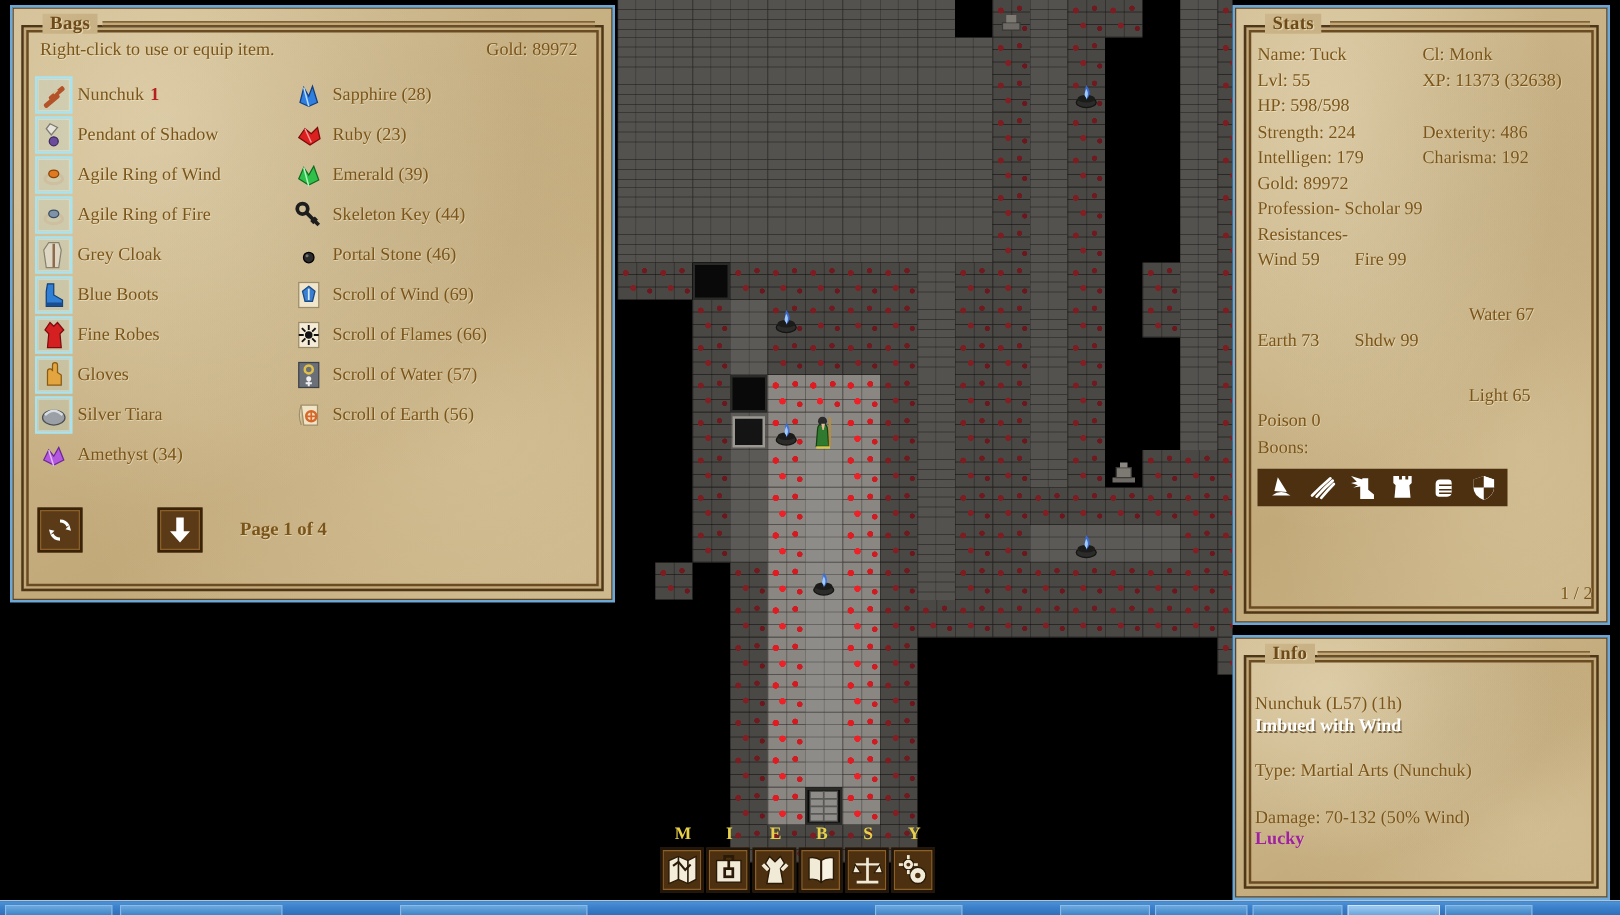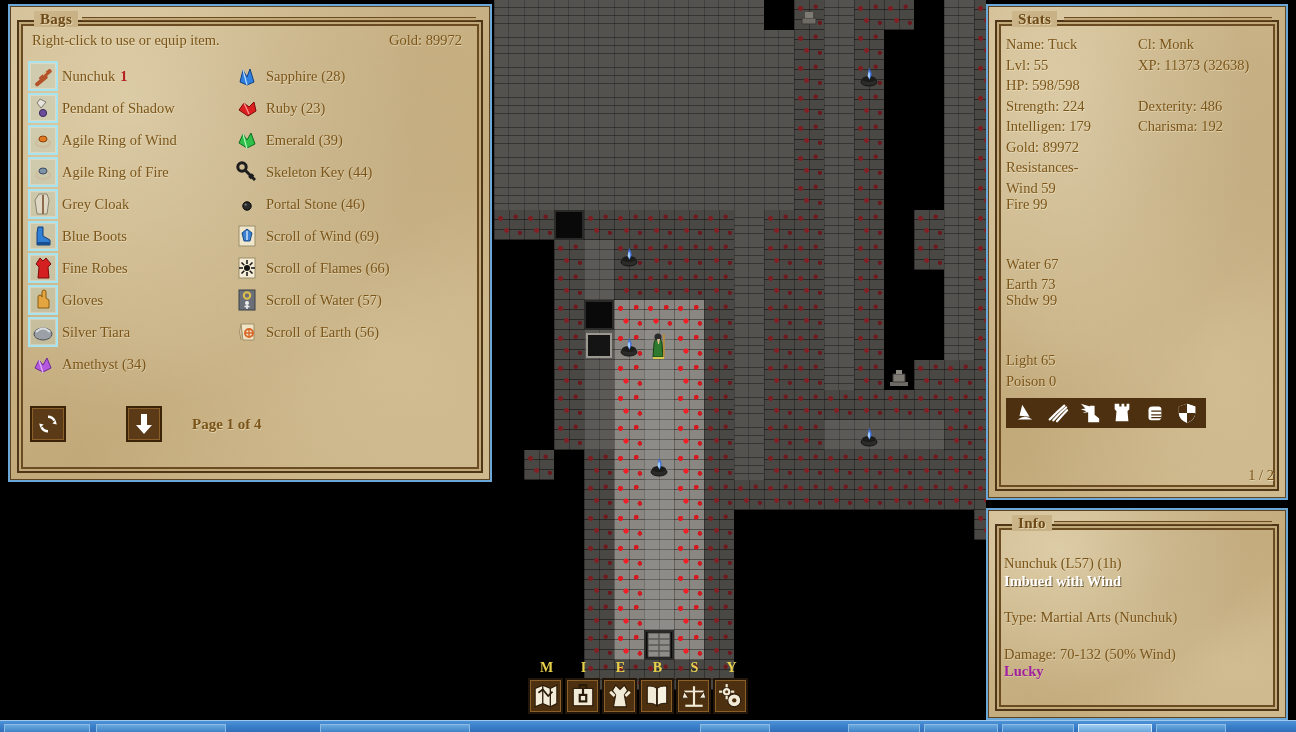--- a/index.html
+++ b/index.html
@@ -98,21 +98,21 @@
   .iconbtn + .iconbtn { margin-left: 60px; }
   .page-label { margin-left: 30px; font-size: 15px; color:#7a5418; font-weight:bold;
                 text-shadow:0.5px 0.5px 0 rgba(255,250,225,0.45); }
 
   
   #stats { left: 986px; top: 4px; width: 302px; height: 496px; }
   #stats .content { left: 18px; top: 30px; right: 14px; bottom: 14px; }
   .stat-row { display:flex; margin-bottom: 4.5px; }
   .stat-row .c1 { width: 132px; }
   .stat-row .c2 { width: 120px; }
-  .res-row { display:flex; margin-bottom: 4.5px; flex-direction: column; }
+  .res-row { display:flex; margin-bottom: 4.5px; }
   .res-row .r1 { width: 80px; }
   .res-row .r2 { width: 94px; }
   .res-row .r3 { width: 100px; margin-top: 44px; }
   .boons-strip {
     margin-top: 5px;
     background: #4c3010;
     padding: 3px 4px;
     display: inline-flex; gap: 2px; align-items:center;
     width: 200px; height: 30px;
   }
@@ -783,34 +783,40 @@
         <span class="txt c2">Dexterity: 486</span>
       </div>
       <div class="stat-row">
         <span class="txt c1">Intelligen: 179</span>
         <span class="txt c2">Charisma: 192</span>
       </div>
       <div class="stat-row">
         <span class="txt">Gold: 89972</span>
       </div>
       <div class="stat-row">
+        <span class="txt">Profession- Scholar 99</span>
+      </div>
+      <div class="stat-row">
         <span class="txt">Resistances-</span>
       </div>
       <div class="res-row">
         <span class="txt r1">Wind  59</span>
         <span class="txt r2">Fire  99</span>
         <span class="txt r3">Water 67</span>
       </div>
       <div class="res-row">
         <span class="txt r1">Earth  73</span>
         <span class="txt r2">Shdw  99</span>
         <span class="txt r3">Light 65</span>
       </div>
       <div class="res-row">
         <span class="txt">Poison 0</span>
+      </div>
+      <div class="stat-row" style="margin-top:2px;">
+        <span class="txt">Boons:</span>
       </div>
 
       <div class="boons-strip" id="boons-strip">
           <span class="boon">
             <svg width="28" height="22" viewBox="0 0 24 24">
               <path d="M4 19q4-3 8-3t8 3z" fill="#fff"></path>
               <path d="M17 16L9 3 6 15z" fill="#fff"></path>
             </svg>
           </span>
           <span class="boon">

